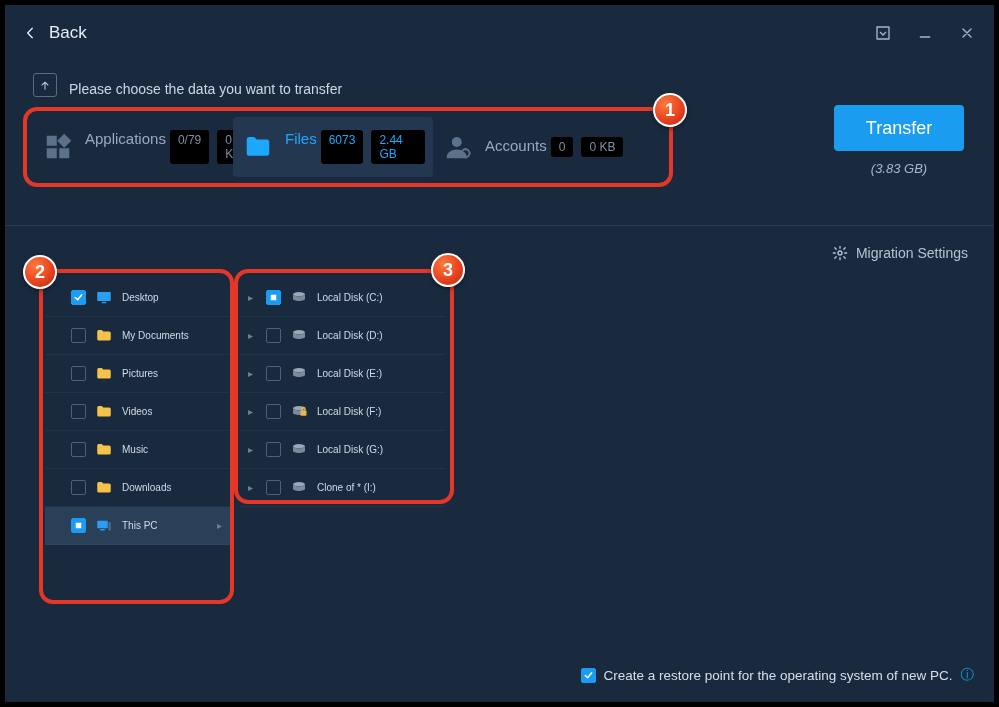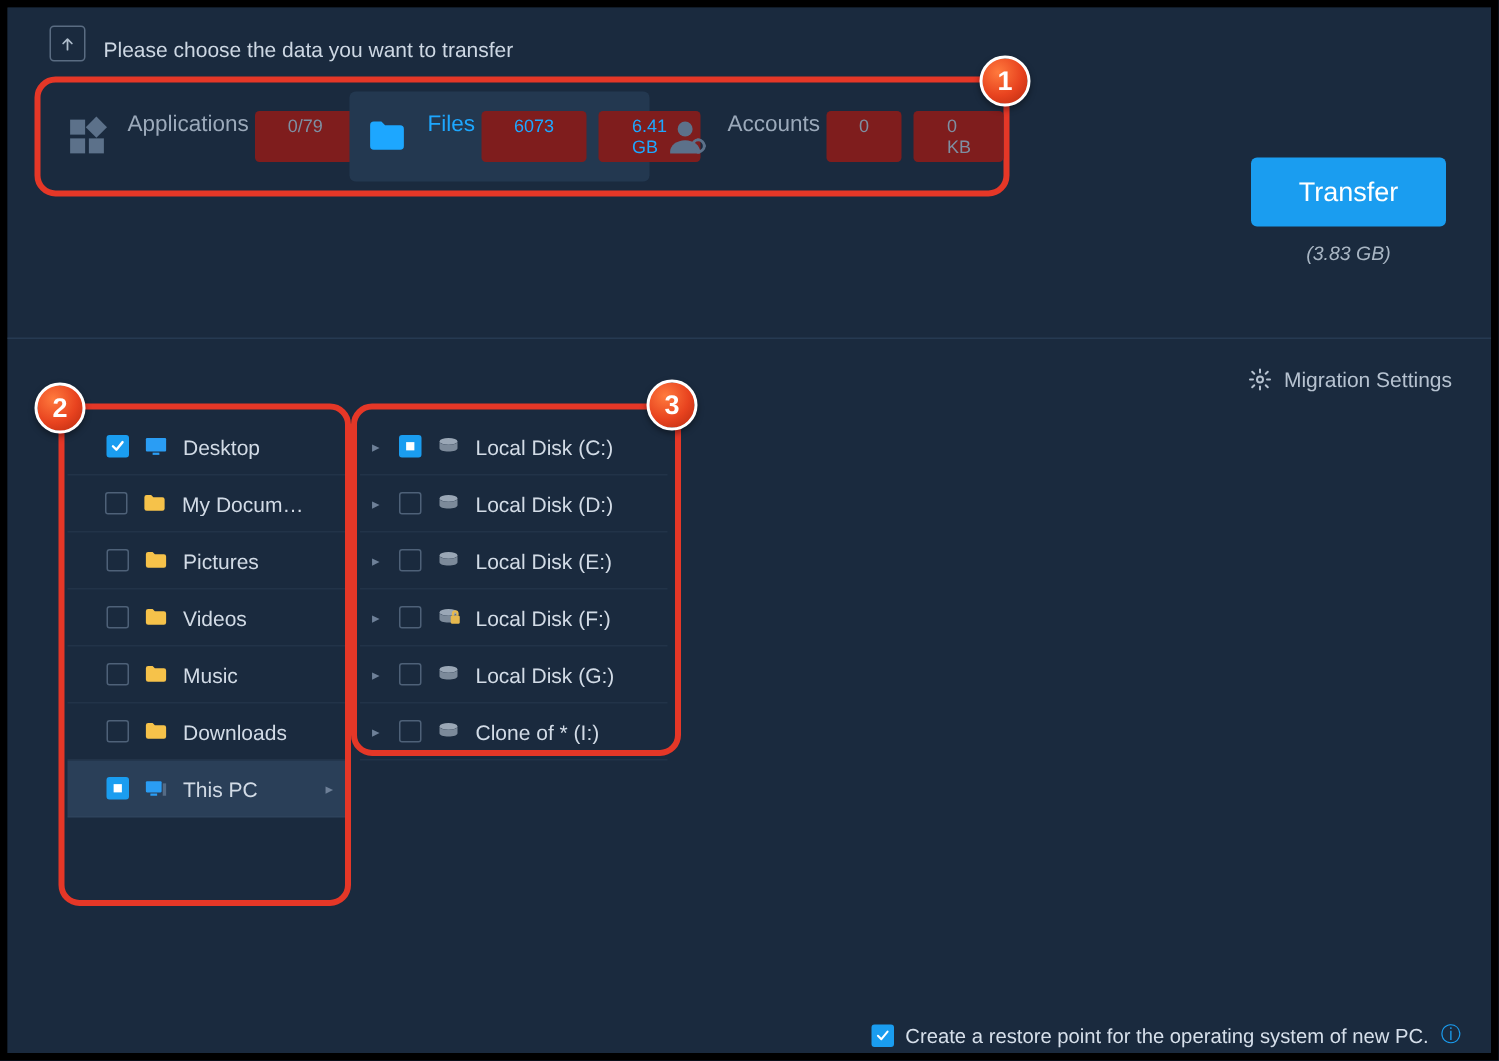--- a/index.html
+++ b/index.html
@@ -52,22 +52,22 @@
     position: relative;
   }
   .tab.active { background:#233850; border-radius:4px; }
   .tab-icon { width:34px; height:34px; display:flex; align-items:center; justify-content:center; flex-shrink:0; color:#5c718a;}
   .tab.active .tab-icon { color:#1da7ff; }
   .tab-body { display:flex; gap:4px; }
   .tab-title { font-size:15px; color:#9ba9ba; }
   .tab.active .tab-title { color:#1da7ff; font-weight:500; }
   .tab-stats { display:flex; gap:8px; }
   .stat-pill {
-    font-size:12px; padding:3px 22px; border-radius:3px;
-    background:#7f1d1d; color:#7e8fa2;
+    font-size:12px; padding:3px 8px; border-radius:3px;
+    background:#000000; color:#7e8fa2;
   }
   .tab.active .stat-pill { color:#1da7ff; }
 
   
   .right-col {
     position:absolute; right: 30px; top: 100px; width: 130px;
     display:flex; flex-direction:column; align-items:center; gap:10px;
   }
   .transfer-btn {
     background:#1a9df0; color:#fff; font-size:18px; font-weight:500;
@@ -108,53 +108,80 @@
   .chev { width:10px; color:#6e8098; font-size:10px; visibility:hidden; }
   .item.expandable .chev { visibility:visible; }
   .chk {
     width:15px; height:15px; border:1px solid #4e6178; border-radius:2px;
     display:flex; align-items:center; justify-content:center; flex-shrink:0;
   }
   .chk.on { background:#1a9df0; border-color:#1a9df0; }
   .chk.partial { background:#1a9df0; border-color:#1a9df0; }
   .chk svg { width:11px; height:11px; }
   .item-icon { width:20px; height:18px; display:flex; align-items:center; justify-content:center; flex-shrink:0;}
-  .item-label { font-size:14px; color:#d2dbe6; white-space:nowrap; overflow:hidden; text-overflow:ellipsis; }
+  .item-label { font-size:10px; color:#d2dbe6; white-space:nowrap; overflow:hidden; text-overflow:ellipsis; }
   .item .arrow-r { margin-left:auto; color:#6e8098; font-size:10px; visibility:hidden;}
   .item.has-sub .arrow-r { visibility:visible; }
 
   
   .badge {
     position:absolute; width:34px; height:34px; border-radius:50%;
     background: radial-gradient(circle at 35% 30%, #ff7a3d, #e8431f 55%, #b72a10 100%);
     border:2px solid #fff; color:#fff; font-weight:700; font-size:18px;
     display:flex; align-items:center; justify-content:center;
     box-shadow:0 2px 4px rgba(0,0,0,.4);
     z-index: 50;
   }
   .badge.b1 { top:-18px; right:-18px; }
   .badge.b2 { top:-20px; left:-22px; }
   .badge.b3 { top:-22px; right:-20px; }
 
   
   .footer {
-    position:absolute; bottom:3px; right:20px;
+    position:absolute; bottom:18px; right:20px;
     display:flex; align-items:center; gap:8px; font-size:13.5px; color:#d6dfea;
   }
   .footer .chk { width:15px; height:15px; }
   .footer .help { color:#1a9df0; cursor:pointer; }
 
   
   .stroke { fill:none; stroke:currentColor; stroke-width:2; stroke-linecap:round; stroke-linejoin:round; }
 </style>
 </head>
 <body>
 
 <div class="window">
 
+  <div class="titlebar">
+    <div class="back-btn">
+      <svg class="back-arrow" viewBox="0 0 24 24">
+          <path class="stroke" d="M14 5l-7 7 7 7"></path>
+        </svg>
+      <span style="font-size:17px;">Back</span>
+    </div>
+    <div class="tb-spacer"></div>
+    <div class="win-ctrl">
+      <div class="ctrl">
+        <svg viewBox="0 0 24 24">
+            <rect x="3" y="3" width="18" height="18" class="stroke"></rect>
+            <path class="stroke" d="M8 11l4 4 4-4"></path>
+          </svg>
+      </div>
+      <div class="ctrl">
+        <svg viewBox="0 0 24 24">
+            <path class="stroke" d="M5 18h14"></path>
+          </svg>
+      </div>
+      <div class="ctrl">
+        <svg viewBox="0 0 24 24">
+            <path class="stroke" d="M6 6l12 12M18 6L6 18"></path>
+          </svg>
+      </div>
+    </div>
+  </div>
 
   <div class="instr-row">
     <div class="upload-icon-box">
       <svg width="14" height="14" viewBox="0 0 24 24" style="color:#aebccb">
           <path class="stroke" d="M12 19V7M7 12l5-5 5 5"></path>
         </svg>
     </div>
     <span class="instr-text">Please choose the data you want to transfer</span>
   </div>
 
@@ -183,21 +210,21 @@
       <div class="tab active">
         <div class="tab-icon">
           <svg width="30" height="30" viewBox="0 0 24 24">
               <path fill="currentColor" d="M3 6a2 2 0 012-2h4l2 2h8a2 2 0 012 2v9a2 2 0 01-2 2H5a2 2 0 01-2-2V6z"></path>
             </svg>
         </div>
         <div class="tab-body">
           <div class="tab-title">Files</div>
           <div class="tab-stats">
             <span class="stat-pill">6073</span>
-            <span class="stat-pill">6.41 GB</span>
+            <span class="stat-pill">2.44 GB</span>
           </div>
         </div>
       </div>
 
       <div class="tab">
         <div class="tab-icon">
           <svg width="30" height="30" viewBox="0 0 24 24">
               <circle cx="11" cy="8" r="4" fill="currentColor"></circle>
               <path fill="currentColor" d="M3 20c0-3.3 3.6-6 8-6s8 2.7 8 6v1H3v-1z"></path>
               <circle cx="18" cy="17" r="3.2" fill="none" stroke="currentColor" stroke-width="1.5"></circle>

